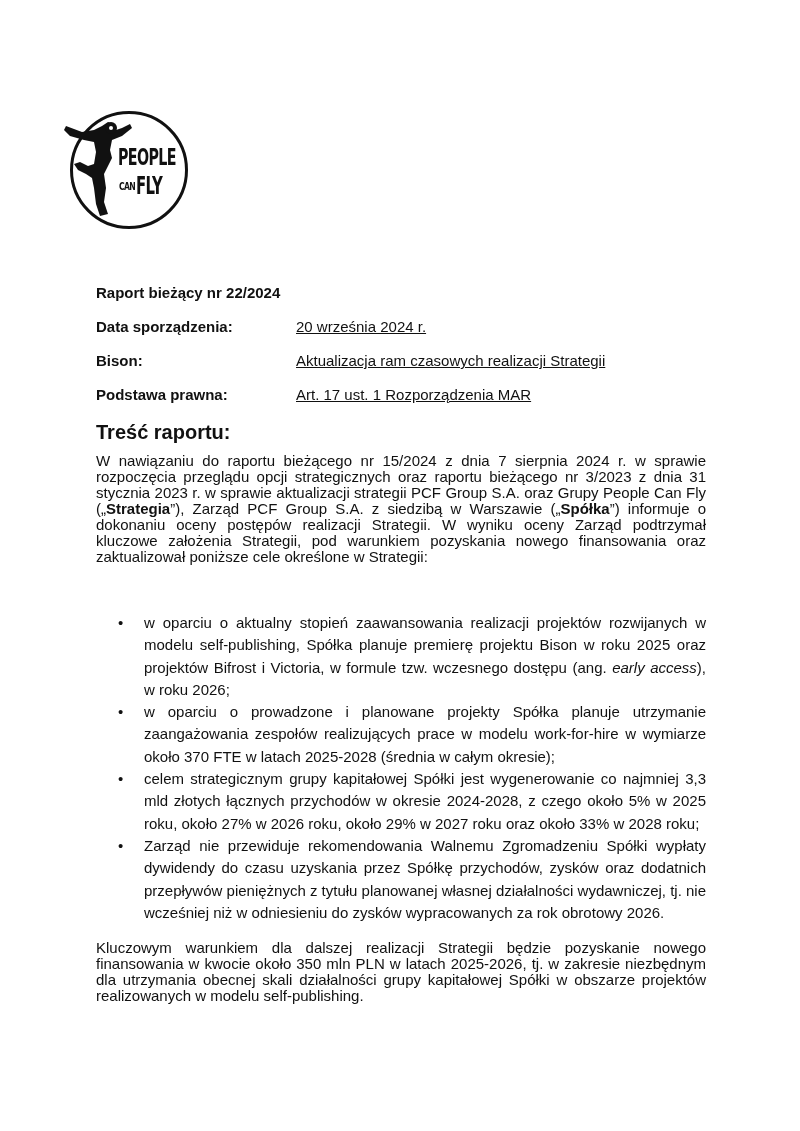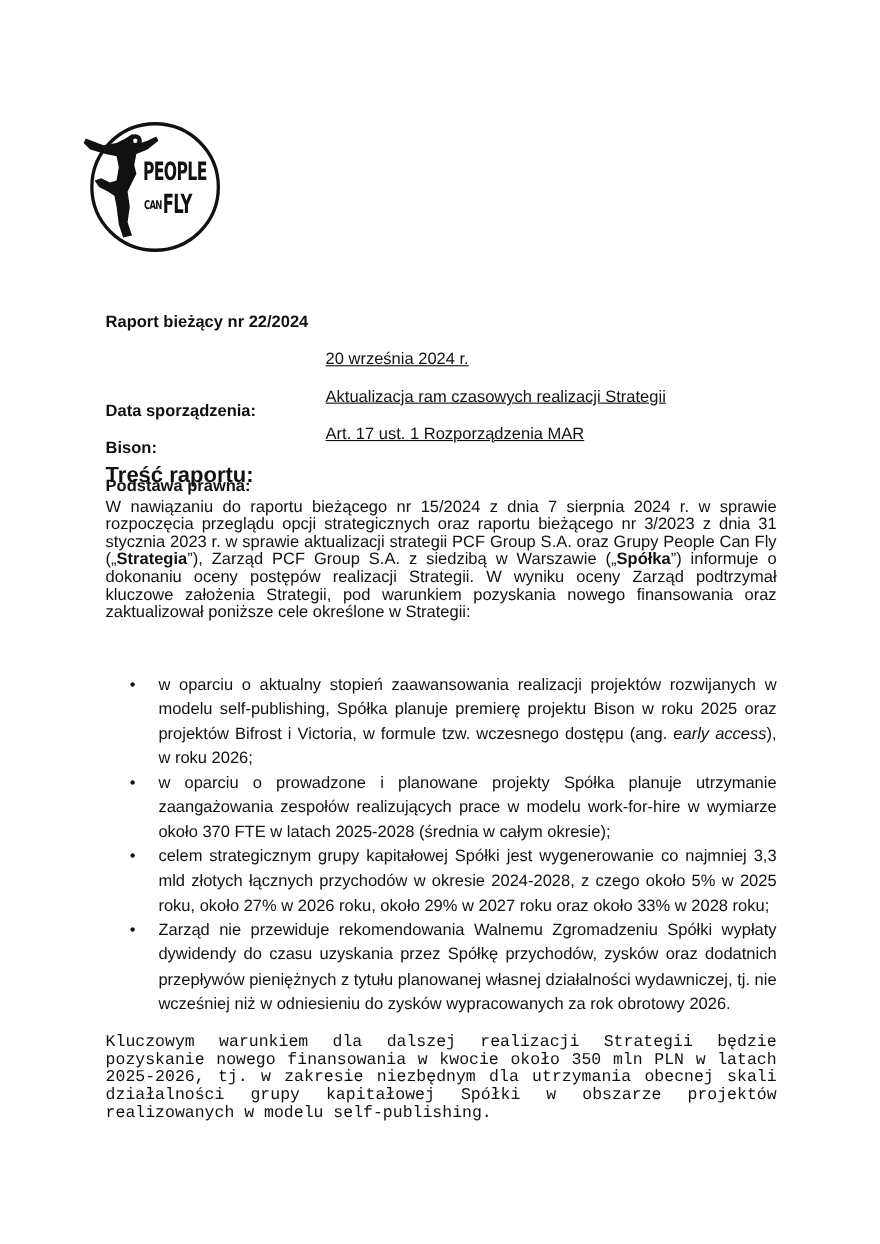--- a/index.html
+++ b/index.html
@@ -1,40 +1,40 @@
 <!DOCTYPE html>
 <html><head>
   <meta charset="utf-8">
   <style>
     html, body { margin: 0; padding: 0; background: #ffffff; }
     body {
       width: 800px; height: 1131px; position: relative; overflow: hidden;
       font-family: "Liberation Sans", sans-serif; color: #111111;
     }
     .logo {
-      position: absolute; left: 76px; top: 106px; width: 132px; height: 120px; text-align: right;
+      position: absolute; left: 64px; top: 106px; width: 132px; height: 120px; text-align: right;
     }
     .logo-ring {
       position: absolute; left: 6px; top: 5px; width: 118px; height: 118px;
       border: 3px solid #111; border-radius: 50%; box-sizing: border-box;
     }
     .logo-figure { position: absolute; left: 0; top: 8px; }
     .logo-text {
       position: absolute; font-family: "DejaVu Sans", sans-serif; font-weight: bold;
       color: #111; letter-spacing: -1px;
     }
     .logo-people { left: 54px; top: 38px; font-size: 23px; transform: scaleX(0.62); transform-origin: left; }
     .logo-can { left: 55px; top: 74px; font-size: 11px; transform: scaleX(0.7); transform-origin: left; }
     .logo-fly { left: 72px; top: 66px; font-size: 24px; transform: scaleX(0.62); transform-origin: left; }
 
     .report-title {
       position: absolute; left: 96px; top: 284px; font-size: 15px; font-weight: bold; text-align: right;
     }
     .meta-row { position: absolute; left: 96px; font-size: 15px; }
-    .meta-label { position: absolute; left: 0; font-weight: bold; white-space: nowrap; margin-top: 47px; }
+    .meta-label { position: absolute; left: 0; font-weight: bold; white-space: nowrap; }
     .meta-value { position: absolute; left: 200px; white-space: nowrap; text-decoration: underline; }
     .content-heading {
       position: absolute; left: 96px; top: 421px; font-size: 20px; font-weight: bold;
     }
     .para {
       position: absolute; left: 96px; width: 610px; font-size: 15px; line-height: 16px;
       text-align: justify; margin: 0;
     }
     .bullets {
       position: absolute; left: 96px; top: 612px; width: 610px; margin: 0; padding: 0;
@@ -94,13 +94,13 @@
   <li>
     <span class="bullet-dot">•</span>
     <span>celem strategicznym grupy kapitałowej Spółki jest wygenerowanie co najmniej 3,3 mld złotych łącznych przychodów w okresie 2024-2028, z czego około 5% w 2025 roku, około 27% w 2026 roku, około 29% w 2027 roku oraz około 33% w 2028 roku;</span>
   </li>
   <li>
     <span class="bullet-dot">•</span>
     <span>Zarząd nie przewiduje rekomendowania Walnemu Zgromadzeniu Spółki wypłaty dywidendy do czasu uzyskania przez Spółkę przychodów, zysków oraz dodatnich przepływów pieniężnych z tytułu planowanej własnej działalności wydawniczej, tj. nie wcześniej niż w odniesieniu do zysków wypracowanych za rok obrotowy 2026.</span>
   </li>
 </ul>
 
-<p class="para" style="top:940px;font-family:Liberation Mono, monospace;">Kluczowym warunkiem dla dalszej realizacji Strategii będzie pozyskanie nowego finansowania w kwocie około 350 mln PLN w latach 2025-2026, tj. w zakresie niezbędnym dla utrzymania obecnej skali działalności grupy kapitałowej Spółki w obszarze projektów realizowanych w modelu self-publishing.</p>
+<p class="para" style="top:940px;">Kluczowym warunkiem dla dalszej realizacji Strategii będzie pozyskanie nowego finansowania w kwocie około 350 mln PLN w latach 2025-2026, tj. w zakresie niezbędnym dla utrzymania obecnej skali działalności grupy kapitałowej Spółki w obszarze projektów realizowanych w modelu self-publishing.</p>
 
 </body></html>

